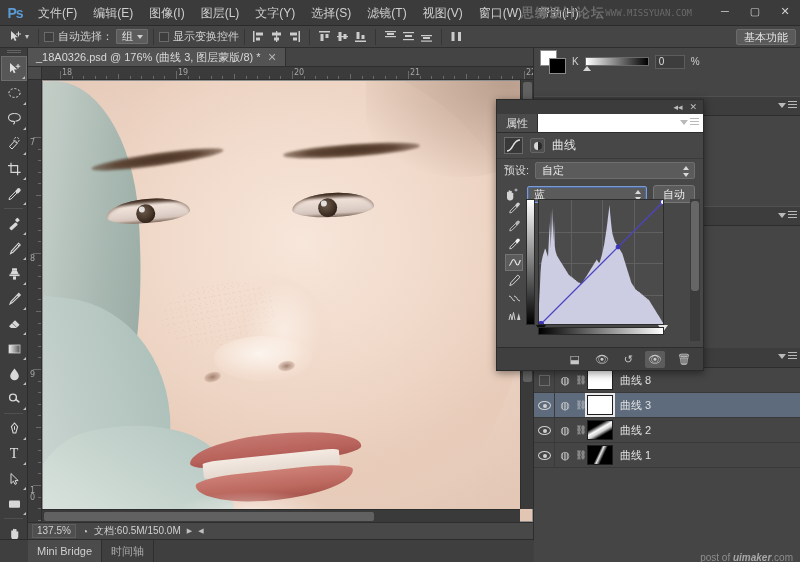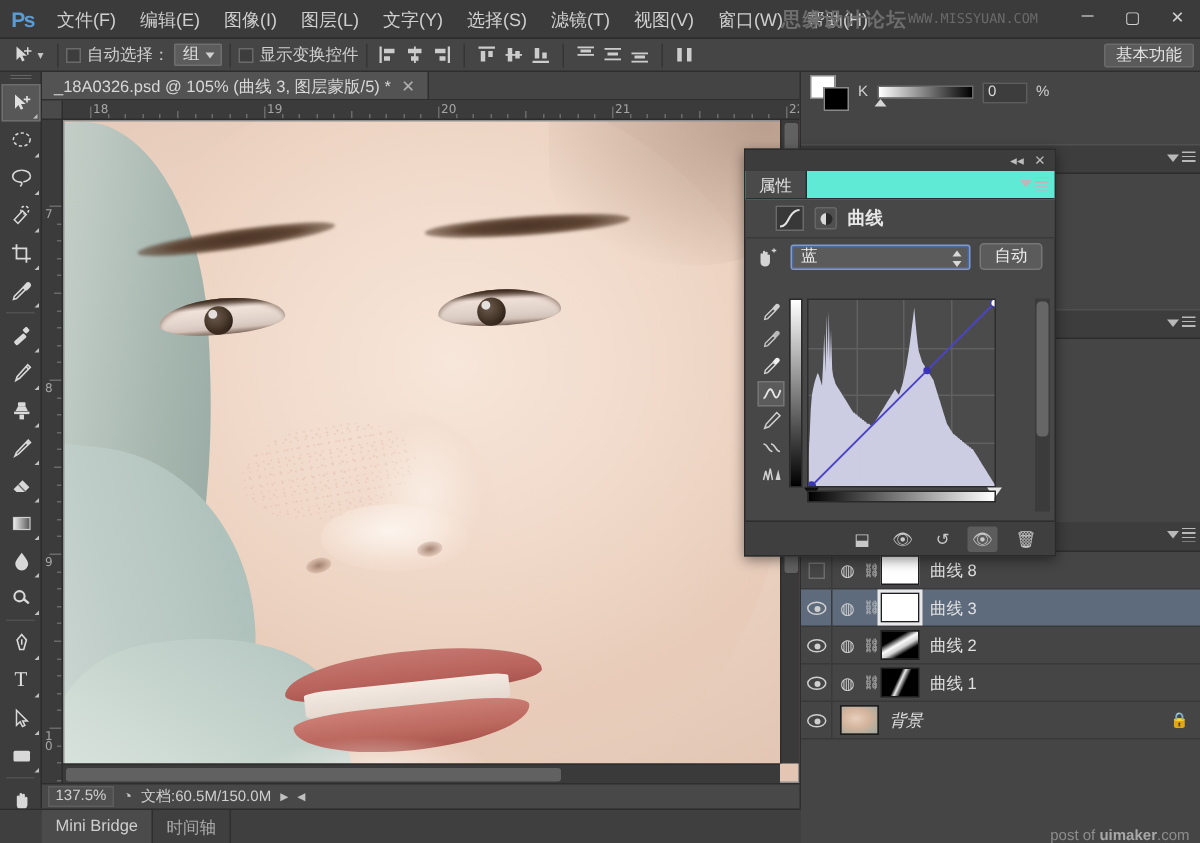--- a/index.html
+++ b/index.html
@@ -463,50 +463,49 @@
   .thumb-photo {
     background:
       radial-gradient(ellipse at 40% 45%, #e8cfbd 0%, #d4b49c 45%, #9aa89f 100%);
   }
   .thumb-mask1 { background: linear-gradient(115deg, #000 0%, #000 42%, #e8e8e8 50%, #000 62%, #000 100%); }
   .thumb-mask2 { background: linear-gradient(150deg, #000 0%, #000 30%, #fafafa 46%, #d0d0d0 58%, #000 72%, #000 100%); }
   .watermark-bottom {
     position: absolute; right: 8px; bottom: 24px;
     font-size: 10px; color: #8d8d8d;
   }
-  .watermark-bottom b { color: #a8a8a8; }
+  .watermark-bottom b { color: #a8a8a8; font-style: italic; }
 
   
   .propspanel {
     position: absolute; left: 496px; top: 99px; width: 208px; height: 272px;
     background: #474747;
     border: 1px solid #2b2b2b;
     box-shadow: 0 2px 8px rgba(0,0,0,0.45);
     z-index: 20;
   }
   .pp-titlebar {
     height: 14px; background: #3c3c3c; position: relative;
     display: flex; align-items: center; justify-content: flex-end;
     gap: 7px; padding-right: 6px;
   }
   .pp-collapse, .pp-close { font-size: 9px; color: #bdbdbd; }
   .pp-tabrow {
-    height: 19px; background: #5eead4; display: flex;
+    height: 19px; background: #ffffff; display: flex;
     border-bottom: 1px solid #2d2d2d; position: relative;
   }
   .pp-tab {
     padding: 0 9px; display: flex; align-items: center;
     font-size: 11px; color: #e2e2e2; background: #4a4a4a;
     border-right: 1px solid #2d2d2d;
   }
   .pp-head {
     height: 26px; display: flex; align-items: center; gap: 7px;
-    padding-left: 20px; background: #474747;
+    padding-left: 7px; background: #474747;
     border-bottom: 1px solid #3a3a3a;
-    font-weight: bold;
   }
   .pp-icon-curve {
     width: 19px; height: 17px; background: #383838;
     border: 1px solid #6a6a6a; position: relative;
   }
   .pp-icon-half {
     width: 15px; height: 15px; background: #4f4f4f;
     border: 1px solid #666; border-radius: 2px;
     position: relative;
   }
@@ -875,21 +874,21 @@
       <circle cx="6.4" cy="5.6" r="3.8" fill="none" stroke="#d8d8d8" stroke-width="1.2"></circle>
       <path d="M9.2 8.4 L12.6 11.8" stroke="#d8d8d8" stroke-width="1.6"></path>
     </svg>
 
   </div>
 
 </div>
 
 <div class="doctabs">
   <div class="doctab">
-    <span>_18A0326.psd @ 105% (曲线 3, 图层蒙版/5) *</span>
+    <span>_18A0326.psd @ 176% (曲线 3, 图层蒙版/8) *</span>
     <span class="closex">✕</span>
   </div>
 </div>
 
 <div class="canvasarea">
   <div class="canvas-corner"></div>
 
   <div class="ruler-h" id="ruler-h">
       <div class="rh-lbl" style="left: 34px;">18</div>
       <div class="rh-tick" style="left: 32px; height: 8px;"></div>
@@ -1112,29 +1111,20 @@
         </div>
         <div class="lrow">
           <div class="l-eye">
             <div class="eye-glyph"></div>
           </div>
           <div class="l-fx">◍</div>
           <div class="l-link">⛓</div>
           <div class="l-thumb thumb-mask1"></div>
           <div class="l-name">曲线 1</div>
         </div>
-        <div class="lrow">
-          <div class="l-eye">
-            <div class="eye-glyph"></div>
-          </div>
-          <div style="width: 5px;"></div>
-          <div class="l-thumb thumb-photo"></div>
-          <div class="l-name italic">背景</div>
-          <div class="l-lock">🔒</div>
-        </div>
       </div>
 
     <div class="watermark-bottom">
       <span>post of </span><b>uimaker</b><span>.com</span>
     </div>
 
   </div>
 </div>
 
 <div class="propspanel">
@@ -1154,20 +1144,27 @@
   <div class="pp-head">
     <div class="pp-icon-curve">
       <svg width="17" height="15" viewBox="0 0 17 15">
           <path d="M2 13 C6 13 7 9 9 6 C11 3 13 2 15 2" fill="none" stroke="#e2e2e2" stroke-width="1.4"></path>
         </svg>
     </div>
     <div class="pp-icon-half"></div>
     <span class="pp-title">曲线</span>
   </div>
 
+  <div class="pp-row">
+    <span class="pp-label">预设:</span>
+    <div class="pp-sel">
+      <span>自定</span>
+      <span class="spin"></span>
+    </div>
+  </div>
 
   <div class="pp-row">
     <span class="pp-handicon">
       <svg width="15" height="13" viewBox="0 0 15 13">
           <path d="M3 9 V4.6 a0.8 0.8 0 0 1 1.6 0 V7 V3 a0.8 0.8 0 0 1 1.6 0 v4 V3.6 a0.8 0.8 0 0 1 1.6 0 V8 V5.2 a0.8 0.8 0 0 1 1.5 0 V9.6 c0 1.8-1.4 3-3.2 3 -2 0-3.1-1.2-3.1-2.8z" fill="#d4d4d4"></path>
           <path d="M10.5 2 L13.5 2 M12 0.6 L12 3.4" stroke="#d4d4d4" stroke-width="0.9"></path>
         </svg>
     </span>
     <div class="pp-sel focus">
       <span>蓝</span>

